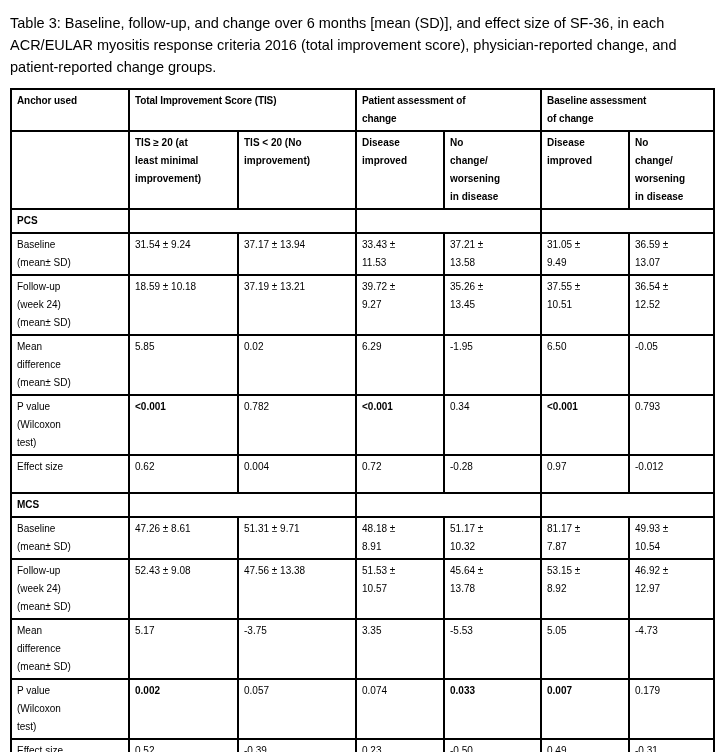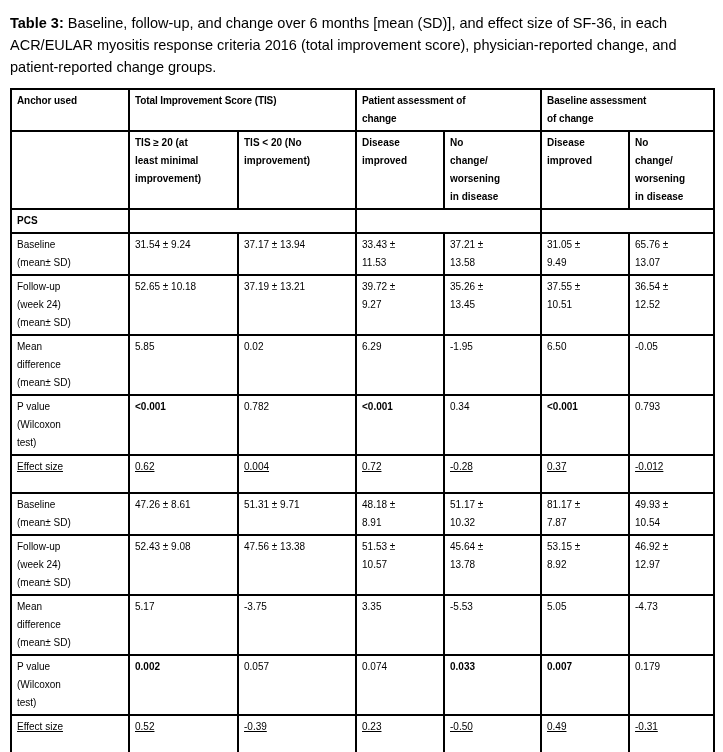--- a/index.html
+++ b/index.html
@@ -11,21 +11,21 @@
     font-family: "Liberation Sans", sans-serif;
     overflow: hidden;
   }
   .caption {
     margin: 12px 10px 10px 10px;
     width: 703px;
     font-size: 14.5px;
     line-height: 22px;
     white-space: pre-line;
   }
-  .caption .cap-label { font-weight: bold; }
+  .caption .cap-label { font-weight: normal; }
   table.results {
     border-collapse: collapse;
     table-layout: fixed;
     margin-left: 10px;
     width: 703px;
     font-size: 10px;
     line-height: 18px;
   }
   table.results td {
     border: 2px solid #000;
@@ -37,21 +37,21 @@
   }
   td.thick { border-left: 3px solid #000; border-radius: 14px; }
   td.b, .bold { font-weight: bold; }
   tr.r-head1 { height: 42px; }
   tr.r-head1 td { letter-spacing: -0.1px; }
   tr.r-head2 { height: 76px; margin-top: 44px; }
   tr.r-sec   { height: 21px; }
   tr.r-2l    { height: 42px; }
   tr.r-3l    { height: 56px; padding-left: 18px; }
   tr.r-3lx   { height: 58px; }
-  tr.r-1l    { height: 38px; text-decoration: underline; }
+  tr.r-1l    { height: 38px; }
   tr.r-last td { border-bottom: 2px solid #9c9c9c; }
 </style>
 </head>
 <body>
 
 <div class="caption"><span class="cap-label">Table 3:</span><span> Baseline, follow-up, and change over 6 months [mean (SD)], and effect size of SF-36, in each
 ACR/EULAR myositis response criteria 2016 (total improvement score), physician-reported change, and
 patient-reported change groups.</span></div>
 
 <table class="results">
@@ -106,28 +106,28 @@
       <td>Baseline
 (mean± SD)</td>
       <td>31.54 ± 9.24</td>
       <td>37.17 ± 13.94</td>
       <td class="thick">33.43 ±
 11.53</td>
       <td>37.21 ±
 13.58</td>
       <td class="thick">31.05 ±
 9.49</td>
-      <td>65.76 ±
+      <td>36.59 ±
 13.07</td>
     </tr>
     <tr class="r-3l">
       <td>Follow-up
 (week 24)
 (mean± SD)</td>
-      <td>52.65 ± 10.18</td>
+      <td>18.59 ± 10.18</td>
       <td>37.19 ± 13.21</td>
       <td class="thick">39.72 ±
 9.27</td>
       <td>35.26 ±
 13.45</td>
       <td class="thick">37.55 ±
 10.51</td>
       <td>36.54 ±
 12.52</td>
     </tr>
@@ -152,24 +152,30 @@
       <td>0.34</td>
       <td class="thick bold">&lt;0.001</td>
       <td>0.793</td>
     </tr>
     <tr class="r-1l">
       <td>Effect size</td>
       <td>0.62</td>
       <td>0.004</td>
       <td class="thick">0.72</td>
       <td>-0.28</td>
-      <td class="thick">0.37</td>
+      <td class="thick">0.97</td>
       <td>-0.012</td>
     </tr>
 
+    <tr class="r-sec">
+      <td class="b">MCS</td>
+      <td colspan="2"></td>
+      <td class="thick" colspan="2"></td>
+      <td class="thick" colspan="2"></td>
+    </tr>
     <tr class="r-2l">
       <td>Baseline
 (mean± SD)</td>
       <td>47.26 ± 8.61</td>
       <td>51.31 ± 9.71</td>
       <td class="thick">48.18 ±
 8.91</td>
       <td>51.17 ±
 10.32</td>
       <td class="thick">81.17 ±

